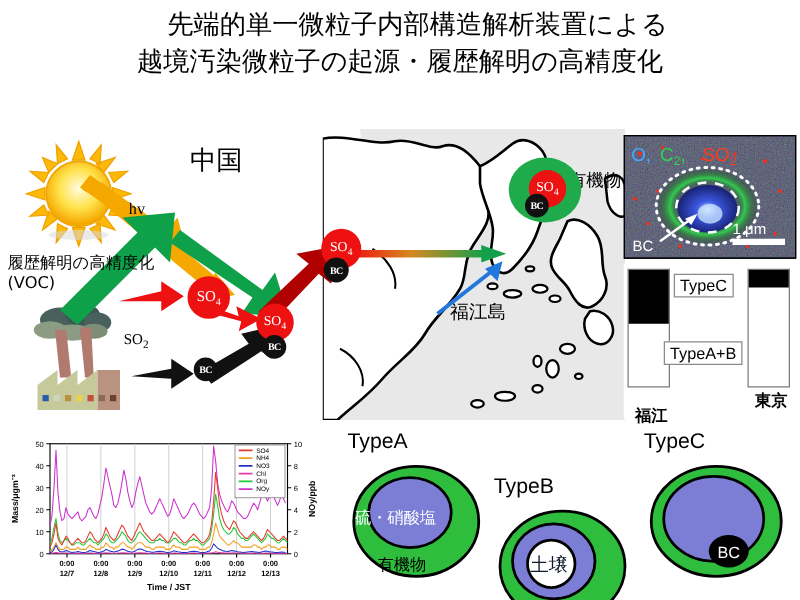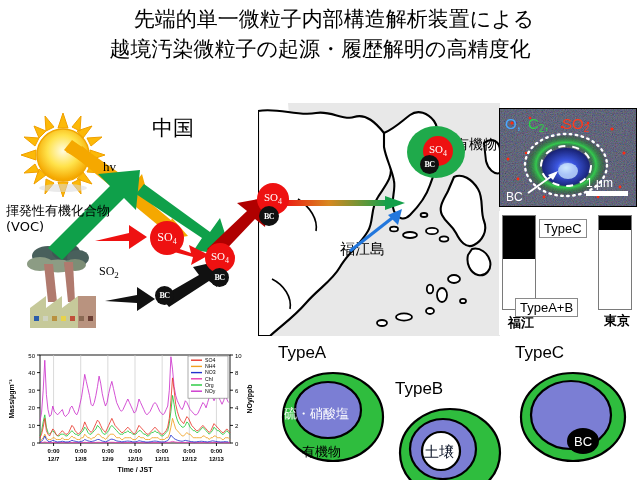--- a/index.html
+++ b/index.html
@@ -20,21 +20,21 @@
   #title .tline{display:block;white-space:nowrap;}
   #title .tline.l1{padding-left:28px;}
 
   
   #map-panel{left:258px;top:103px;width:242px;height:233px;background:#ffffff;overflow:hidden;}
   #map-svg{display:block;}
 
   
   .jp{font-family:"DejaVu Sans","Liberation Sans",sans-serif;}
   #label-china{left:152px;top:114px;font-size:21px;}
-  #label-fukue{left:340px;top:240px;font-size:15px;}
+  #label-fukue{left:360px;top:240px;font-size:15px;}
   #label-organic{left:455px;top:136px;font-size:14px;}
   #label-hv{left:103px;top:159px;font-size:13px;font-family:"Liberation Serif",serif;font-style:normal;}
   #label-voc{left:6px;top:203px;font-size:13px;line-height:16px;}
   #label-so2{left:99px;top:264px;font-size:12px;font-family:"Liberation Serif",serif;}
   #label-so2 sub{font-size:9px;}
 
   
   #sun{left:20px;top:112px;width:86px;height:86px;}
 
   
@@ -81,26 +81,26 @@
   #micro-svg{display:block;}
 
   
   #barpanel{left:499px;top:211px;width:136px;height:124px;background:#fff;}
   .bar-outline{position:absolute;border:1px solid #7a7a7a;background:#ffffff;box-sizing:border-box;}
   .bar-black{position:absolute;background:#000000;left:0;top:0;right:0;}
   #bar-fukue{left:3px;top:4px;width:34px;height:95px;}
   #bar-tokyo{left:99px;top:4px;width:34px;height:95px;}
   .bar-caption{position:absolute;font-family:"DejaVu Sans","Liberation Sans",sans-serif;
     font-size:13px;font-weight:bold;text-align:center;width:60px;}
-  #cap-fukue{left:-8px;top:103px;text-align:center;}
+  #cap-fukue{left:-8px;top:113px;text-align:center;}
   #cap-tokyo{left:88px;top:101px;}
   .typebox{position:absolute;border:1px solid #8a8a8a;background:#fff;
     font-size:13px;padding:1px 4px;font-family:"Liberation Sans",sans-serif;}
   #typec-box{left:40px;top:8px;}
-  #typeab-box{left:16px;top:62px;margin-top:25px;}
+  #typeab-box{left:32px;top:62px;}
 
   
   #ts-chart{left:4px;top:345px;width:262px;height:132px;background:#ffffff;}
   #ts-svg{display:block;}
 
   
   .typegroup{position:absolute;}
   .type-title{position:absolute;font-size:17px;font-family:"Liberation Sans",sans-serif;
      text-align:left;width:110px;left:0;top:0;}
   .type-svg{position:absolute;left:0;top:22px;}
@@ -321,21 +321,21 @@
   <div class="pcircle so4 core">
     <span class="lbl"><span>SO</span><sub>4</sub></span>
   </div>
   <div class="pcircle bc bcdot">
     <span class="lbl">BC</span>
   </div>
 </div>
 
 <div class="abs" id="label-hv">hv</div>
 <div class="abs jp" id="label-voc">
-  <div>揮発性有機化合物</div>
+  <div>履歴解明の高精度化</div>
   <div>(VOC)</div>
 </div>
 <div class="abs" id="label-so2"><span>SO</span><sub>2</sub></div>
 
 <div class="abs" id="micro">
   <svg id="micro-svg" width="136" height="97" viewBox="0 0 136 97">
     <defs>
       <radialGradient id="coreG" cx="50%" cy="52%" r="52%">
         <stop offset="0%" stop-color="#cfe8ff"></stop>
         <stop offset="35%" stop-color="#3a57e8"></stop>

